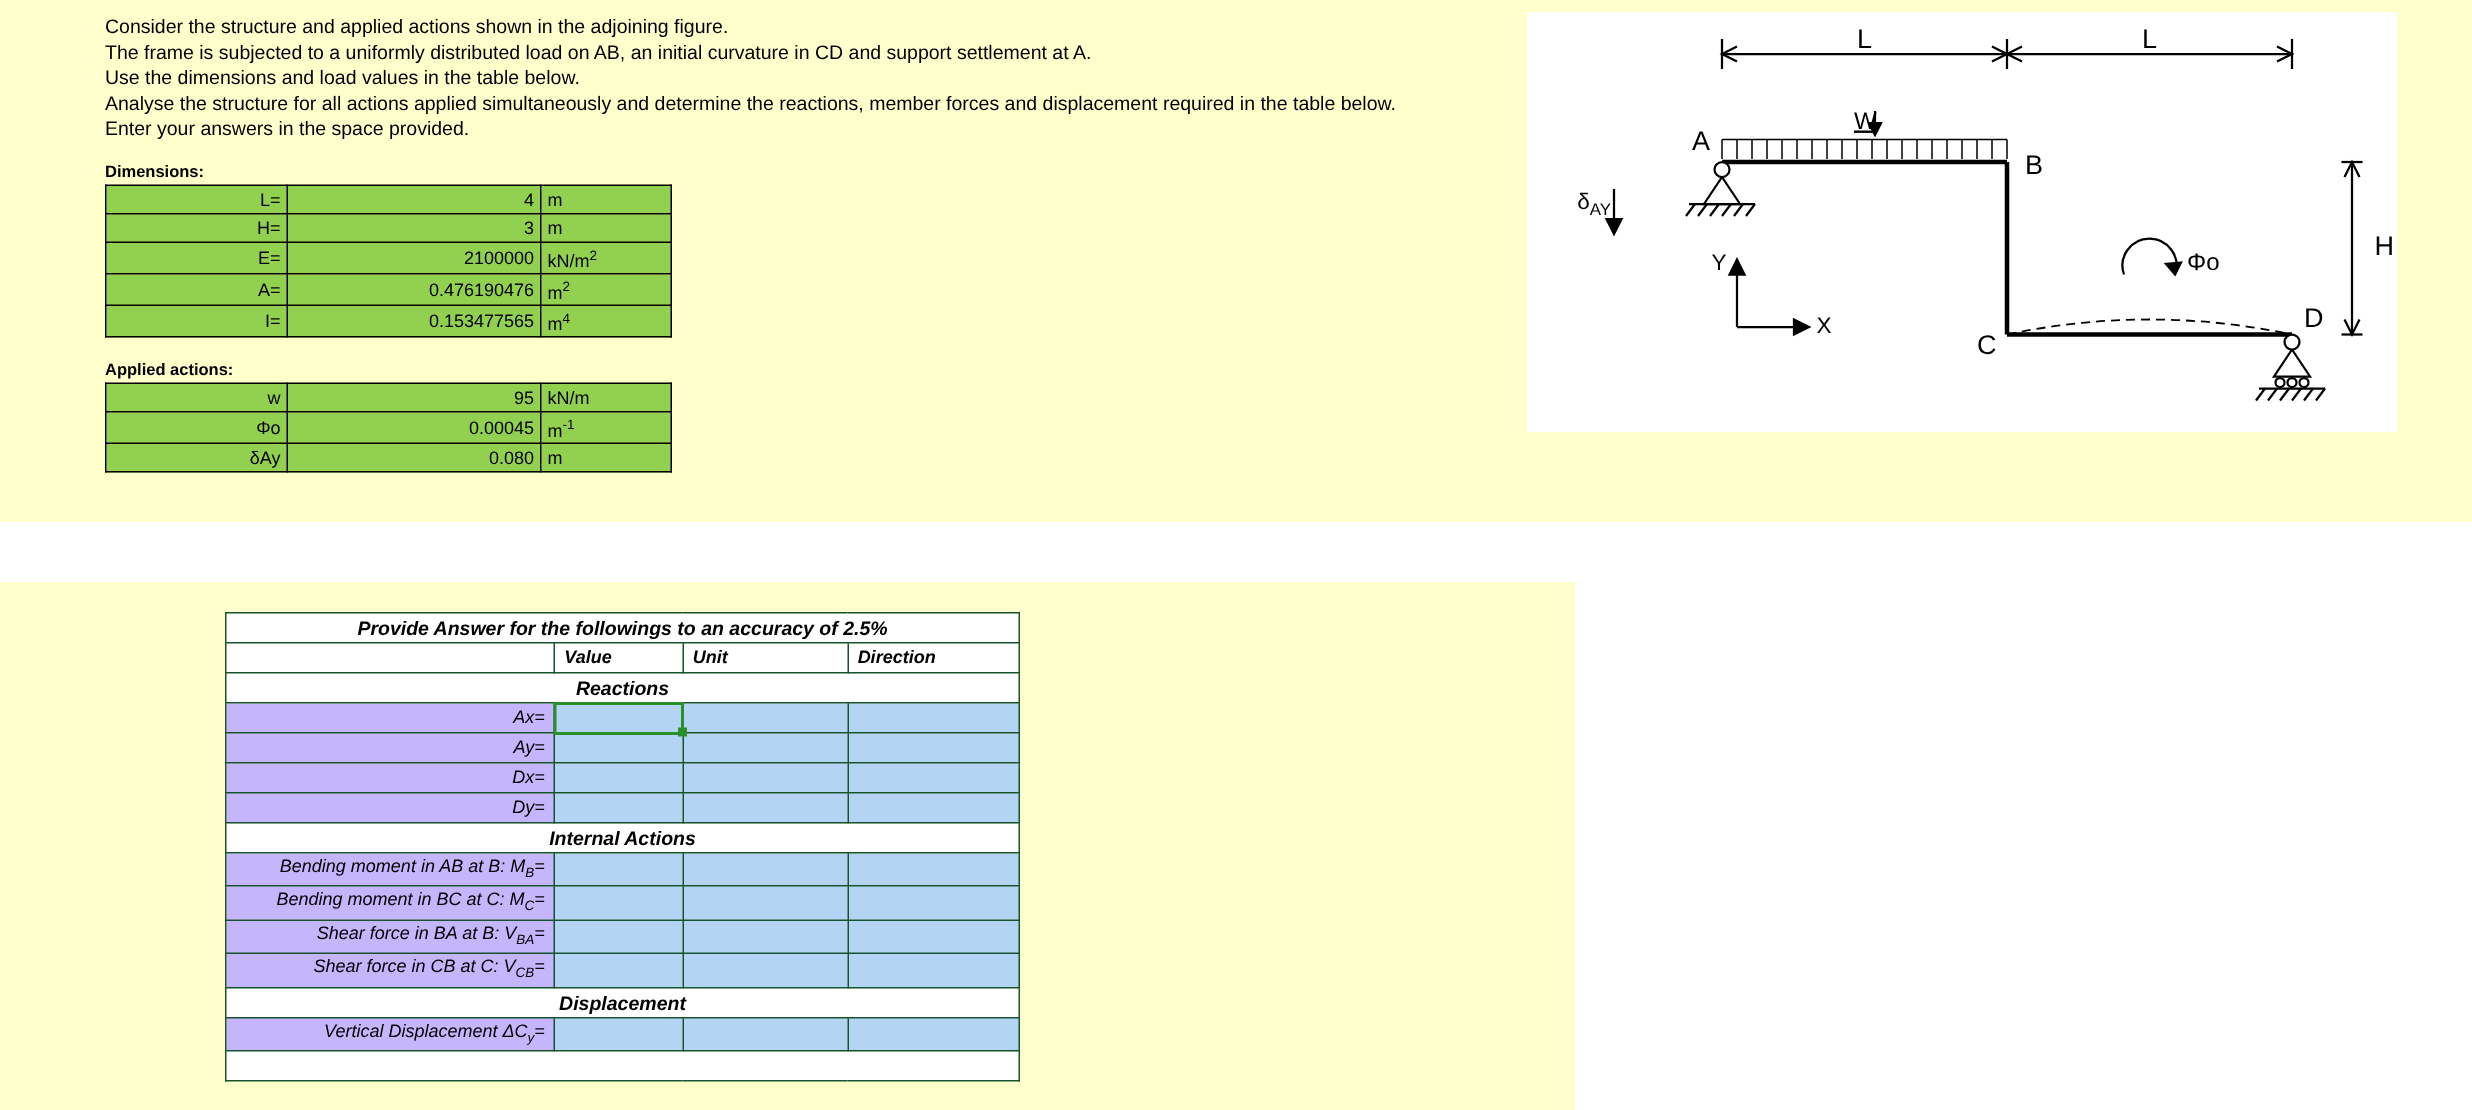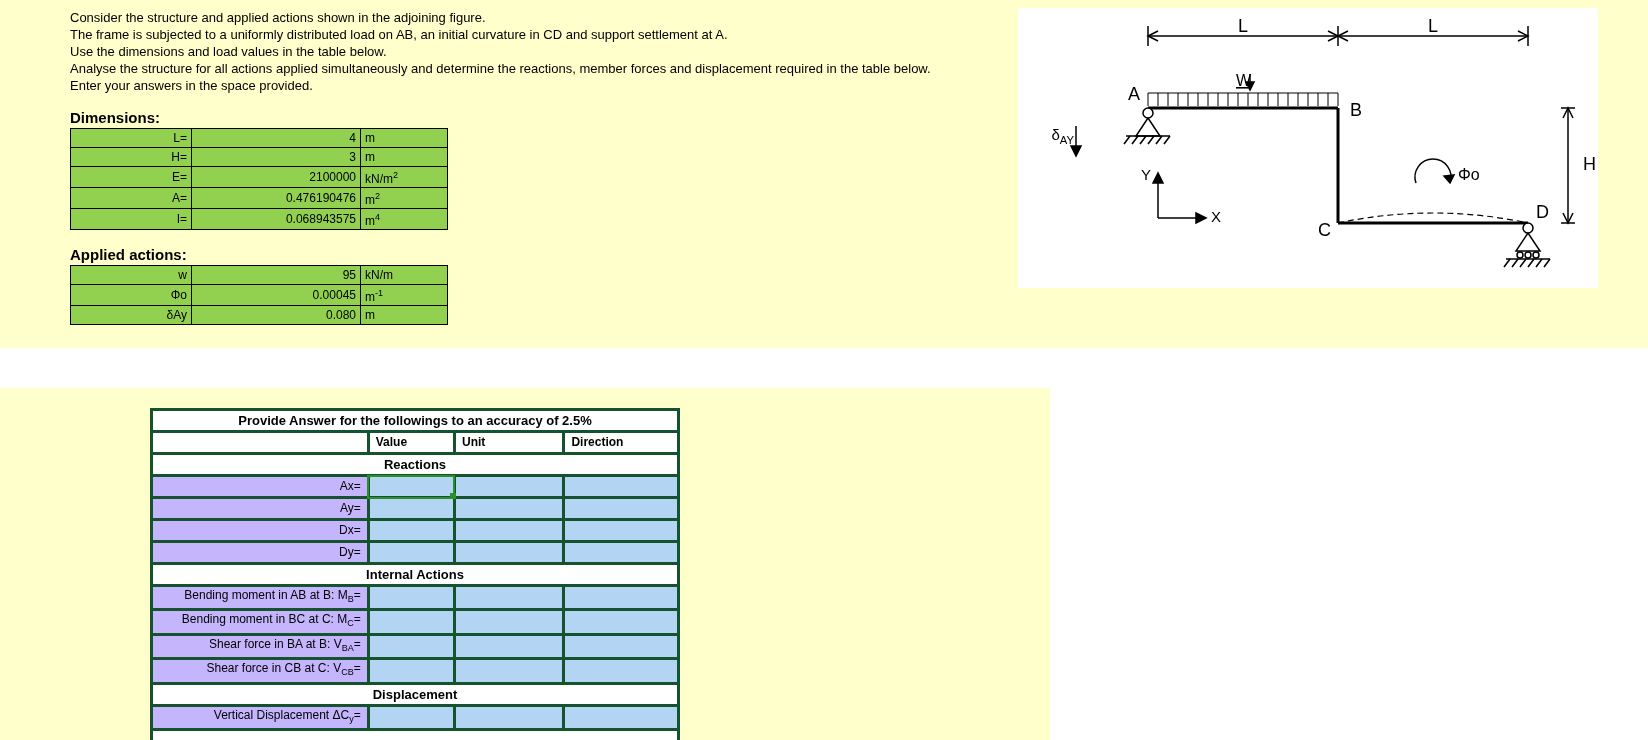--- a/index.html
+++ b/index.html
@@ -19,21 +19,21 @@
     padding: 8px 0 20px 70px;
     position: relative;
     min-height: 320px;
   }
   .instructions p {
     margin: 2px 0;
     font-size: 13px;
   }
   .section-label {
     font-weight: bold;
-    font-size: 15px;
+    font-size: 11px;
     margin-top: 16px;
     margin-bottom: 2px;
   }
   table.data {
     border-collapse: collapse;
     font-size: 12px;
   }
   table.data td {
     border: 1px solid #000;
     padding: 1px 4px;
@@ -55,24 +55,25 @@
     margin-top: 40px;
     padding: 20px 0 30px 150px;
     width: 900px;
   }
   table.answer {
     border-collapse: collapse;
     font-size: 13px;
     width: 530px;
   }
   table.answer td, table.answer th {
-    border: 3px solid #14532d;
+    border: 1px solid #14532d;
     padding: 1px 6px;
     height: 17px;
     line-height: 15px;
+    font-style: italic;
   }
   table.answer .hdr {
     text-align: center;
     font-weight: bold;
     background: #fff;
   }
   table.answer .subhdr {
     text-align: left;
     font-weight: bold;
     background: #fff;
@@ -157,21 +158,21 @@
         <td class="val">2100000</td>
         <td class="unit">kN/m<sup>2</sup></td>
       </tr>
       <tr>
         <td class="label">A=</td>
         <td class="val">0.476190476</td>
         <td class="unit">m<sup>2</sup></td>
       </tr>
       <tr>
         <td class="label">I=</td>
-        <td class="val">0.068943575</td>
+        <td class="val">0.153477565</td>
         <td class="unit">m<sup>4</sup></td>
       </tr>
     </tbody>
       </table>
 
     <div class="section-label">Applied actions:</div>
     <table class="data act-table">
       <tbody>
           <tr>
         <td class="label">w</td>

